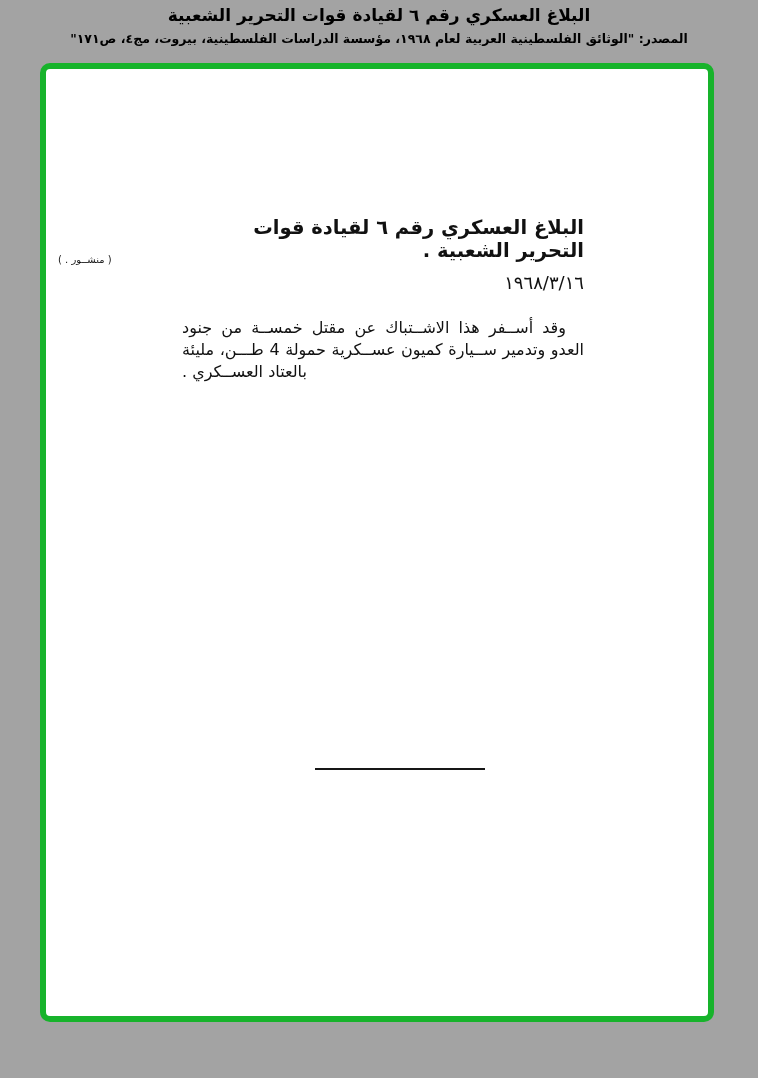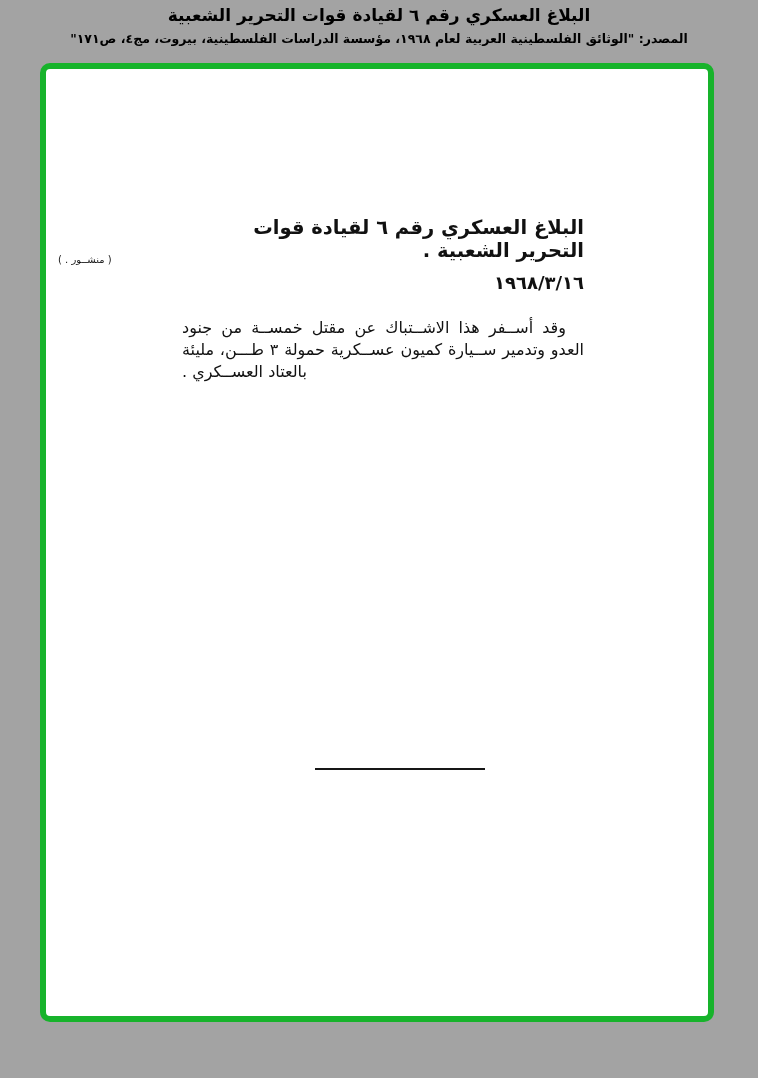--- a/index.html
+++ b/index.html
@@ -73,21 +73,20 @@
     font-weight: bold;
     font-size: 19.5px;
     text-align: right;
     margin: 8px 0 10px 0;
     letter-spacing: 0.2px;
   }
   .doc-date {
     font-size: 18px;
     text-align: right;
     margin: 0 0 24px 0;
-    font-weight: bold;
   }
   .doc-para {
     font-size: 16px;
     line-height: 22px;
     margin: 0 0 12px 0;
     text-align: justify;
     text-align-last: left;
     text-indent: 18px;
   }
   .end-divider {
@@ -113,19 +112,19 @@
   <div class="doc-note">( منشــور . )</div>
 
   <div class="doc-content">
     <div class="doc-title">البلاغ العسكري رقم ٦ لقيادة قوات التحرير الشعبية .</div>
 
     <div class="doc-date">١٩٦٨/٣/١٦</div>
 
 
 
 
-    <p class="doc-para">وقد أســفر هذا الاشــتباك عن مقتل خمســة من جنود العدو وتدمير ســيارة كميون عســكرية حمولة ٣ طـــن، مليئة بالعتاد العســكري .</p>
+    <p class="doc-para">وقد أســفر هذا الاشــتباك عن مقتل خمســة من جنود العدو وتدمير ســيارة كميون عســكرية حمولة 4 طـــن، مليئة بالعتاد العســكري .</p>
 
   </div>
 
   <div class="end-divider"></div>
 
 </div>
 
 </body></html>

